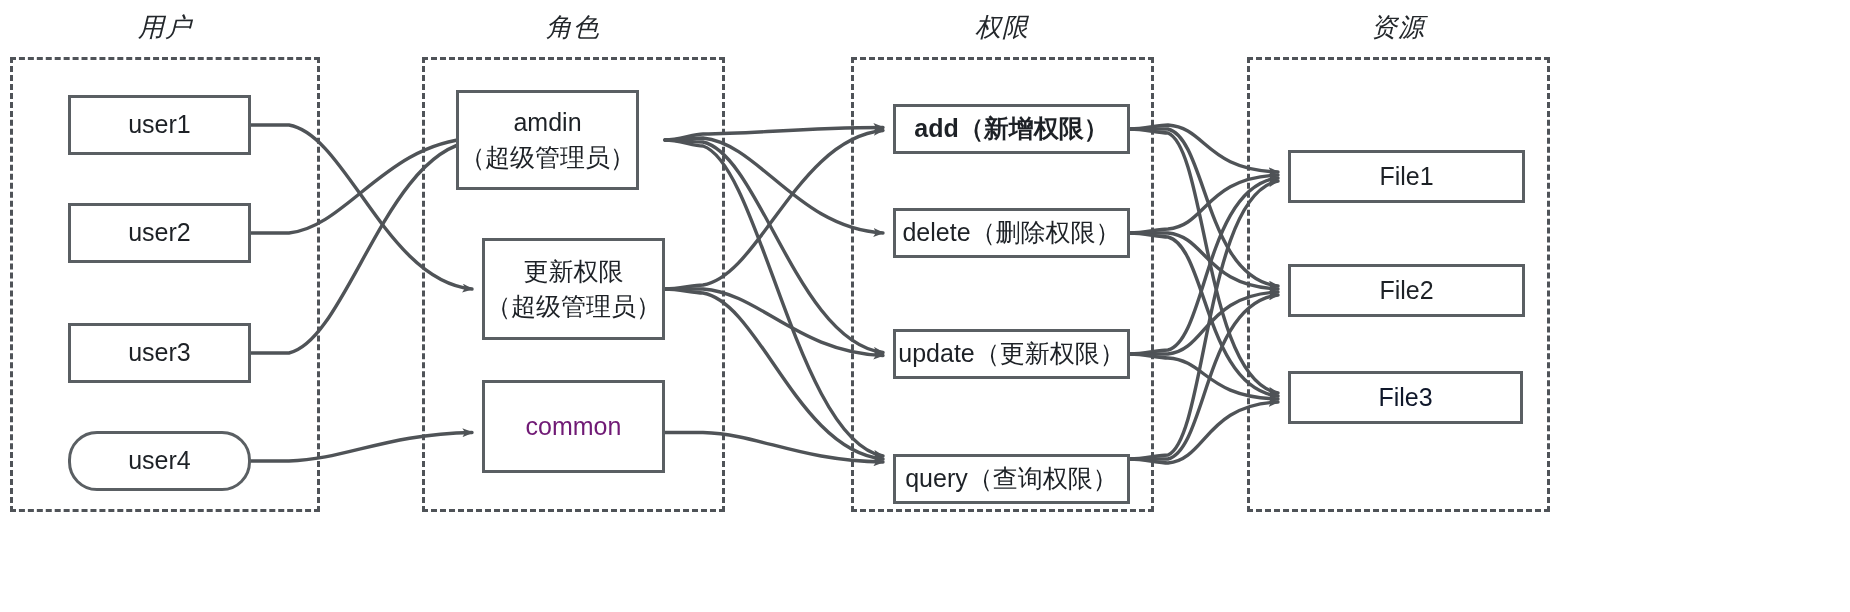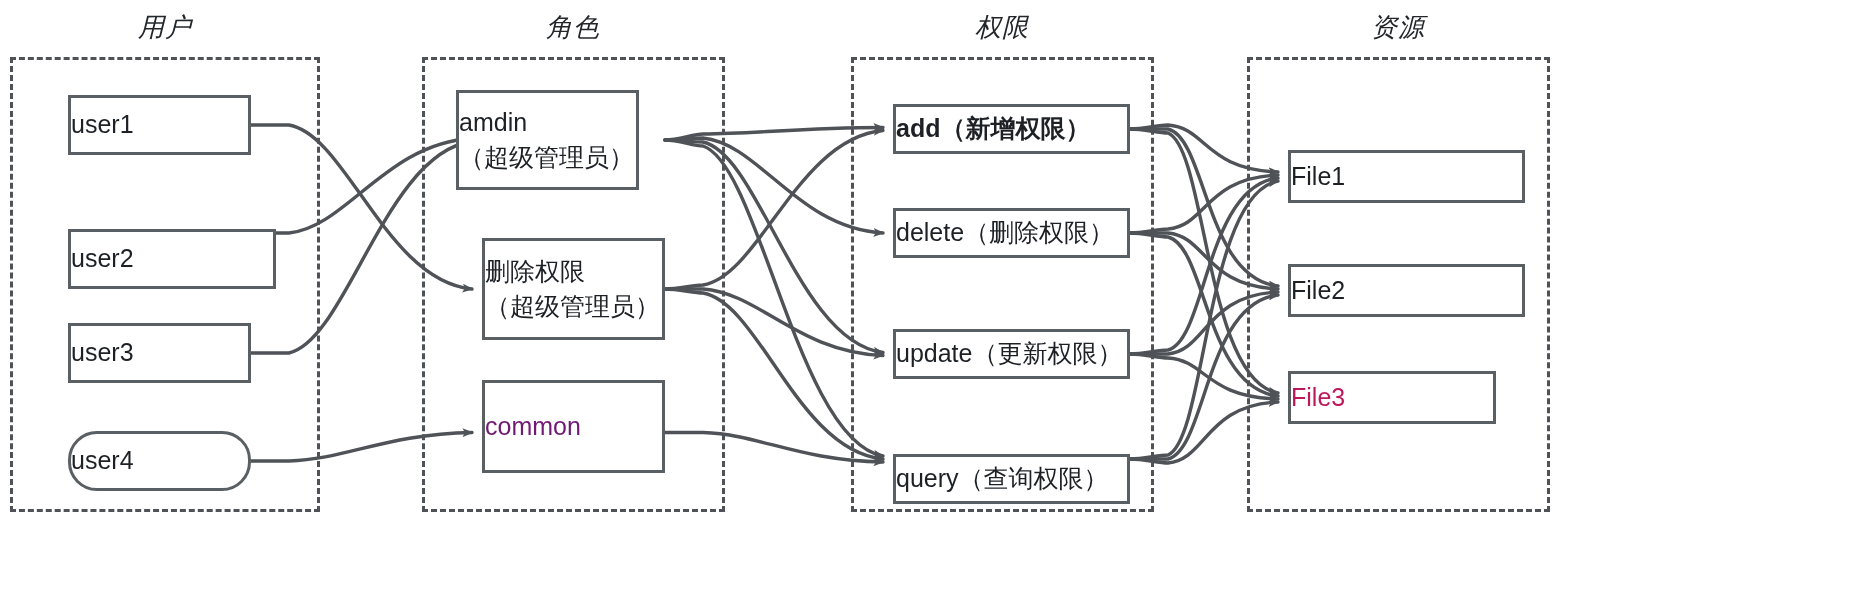--- a/index.html
+++ b/index.html
@@ -23,21 +23,21 @@
     box-sizing:border-box;
     background:transparent;
   }
   .node{
     position:absolute;
     box-sizing:border-box;
     border:3px solid #0f766e;
     background:#ffffff;
     display:flex;
     flex-direction:column;
-    align-items:flex-start;
+    align-items:center;
     justify-content:center;
     color:#1d2126;
     font-size:25px;
     line-height:1.42;
     text-align:center;
     white-space:nowrap;
   }
   .node .l2{display:block;}
 </style>
 </head>
@@ -85,35 +85,35 @@
       <div class="lane" style="left: 422px; top: 57px; width: 303px; height: 455px; border-color: rgb(79, 83, 88);"></div>
       <div class="lane-title" style="left: 1002px; top: 10px;">权限</div>
       <div class="lane" style="left: 851px; top: 57px; width: 303px; height: 455px; border-color: rgb(79, 83, 88);"></div>
       <div class="lane-title" style="left: 1398px; top: 10px; text-align: right;">资源</div>
       <div class="lane" style="left: 1247px; top: 57px; width: 303px; height: 455px; border-color: rgb(79, 83, 88);"></div>
     </div>
   <div id="node-layer">
       <div class="node" style="left: 68px; top: 95px; width: 183px; height: 60px; border-color: rgb(90, 95, 99); color: rgb(29, 33, 38);">
         <span>user1</span>
       </div>
-      <div class="node" style="left: 68px; top: 203px; width: 208px; height: 60px; border-color: rgb(90, 95, 99); color: rgb(29, 33, 38); margin-top: 26px;">
+      <div class="node" style="left: 68px; top: 203px; width: 183px; height: 60px; border-color: rgb(90, 95, 99); color: rgb(29, 33, 38);">
         <span>user2</span>
       </div>
       <div class="node" style="left: 68px; top: 323px; width: 183px; height: 60px; border-color: rgb(90, 95, 99); color: rgb(29, 33, 38);">
         <span>user3</span>
       </div>
       <div class="node" style="left: 68px; top: 431px; width: 183px; height: 60px; border-color: rgb(90, 95, 99); color: rgb(29, 33, 38); border-radius: 29px;">
         <span>user4</span>
       </div>
       <div class="node" style="left: 456px; top: 90px; width: 183px; height: 100px; border-color: rgb(90, 95, 99); color: rgb(29, 33, 38);">
         <span>amdin</span>
         <span class="l2">（超级管理员）</span>
       </div>
       <div class="node" style="left: 482px; top: 238px; width: 183px; height: 102px; border-color: rgb(90, 95, 99); color: rgb(29, 33, 38);">
-        <span>删除权限</span>
+        <span>更新权限</span>
         <span class="l2">（超级管理员）</span>
       </div>
       <div class="node" style="left: 482px; top: 380px; width: 183px; height: 93px; border-color: rgb(90, 95, 99); color: #701a75;">
         <span>common</span>
       </div>
       <div class="node" style="left: 893px; top: 104px; width: 237px; height: 50px; border-color: rgb(90, 95, 99); color: rgb(29, 33, 38); font-weight: bold;">
         <span>add（新增权限）</span>
       </div>
       <div class="node" style="left: 893px; top: 208px; width: 237px; height: 50px; border-color: rgb(90, 95, 99); color: rgb(29, 33, 38);">
         <span>delete（删除权限）</span>
@@ -123,17 +123,17 @@
       </div>
       <div class="node" style="left: 893px; top: 454px; width: 237px; height: 50px; border-color: rgb(90, 95, 99); color: rgb(29, 33, 38);">
         <span>query（查询权限）</span>
       </div>
       <div class="node" style="left: 1288px; top: 150px; width: 237px; height: 53px; border-color: rgb(90, 95, 99); color: rgb(29, 33, 38);">
         <span>File1</span>
       </div>
       <div class="node" style="left: 1288px; top: 264px; width: 237px; height: 53px; border-color: rgb(90, 95, 99); color: rgb(29, 33, 38);">
         <span>File2</span>
       </div>
-      <div class="node" style="left: 1288px; top: 371px; width: 208px; height: 53px; border-color: rgb(90, 95, 99); color: #be185d;">
+      <div class="node" style="left: 1288px; top: 371px; width: 235px; height: 53px; border-color: rgb(90, 95, 99); color: #0f172a;">
         <span>File3</span>
       </div>
     </div>
 </div>
 
 </body></html>

